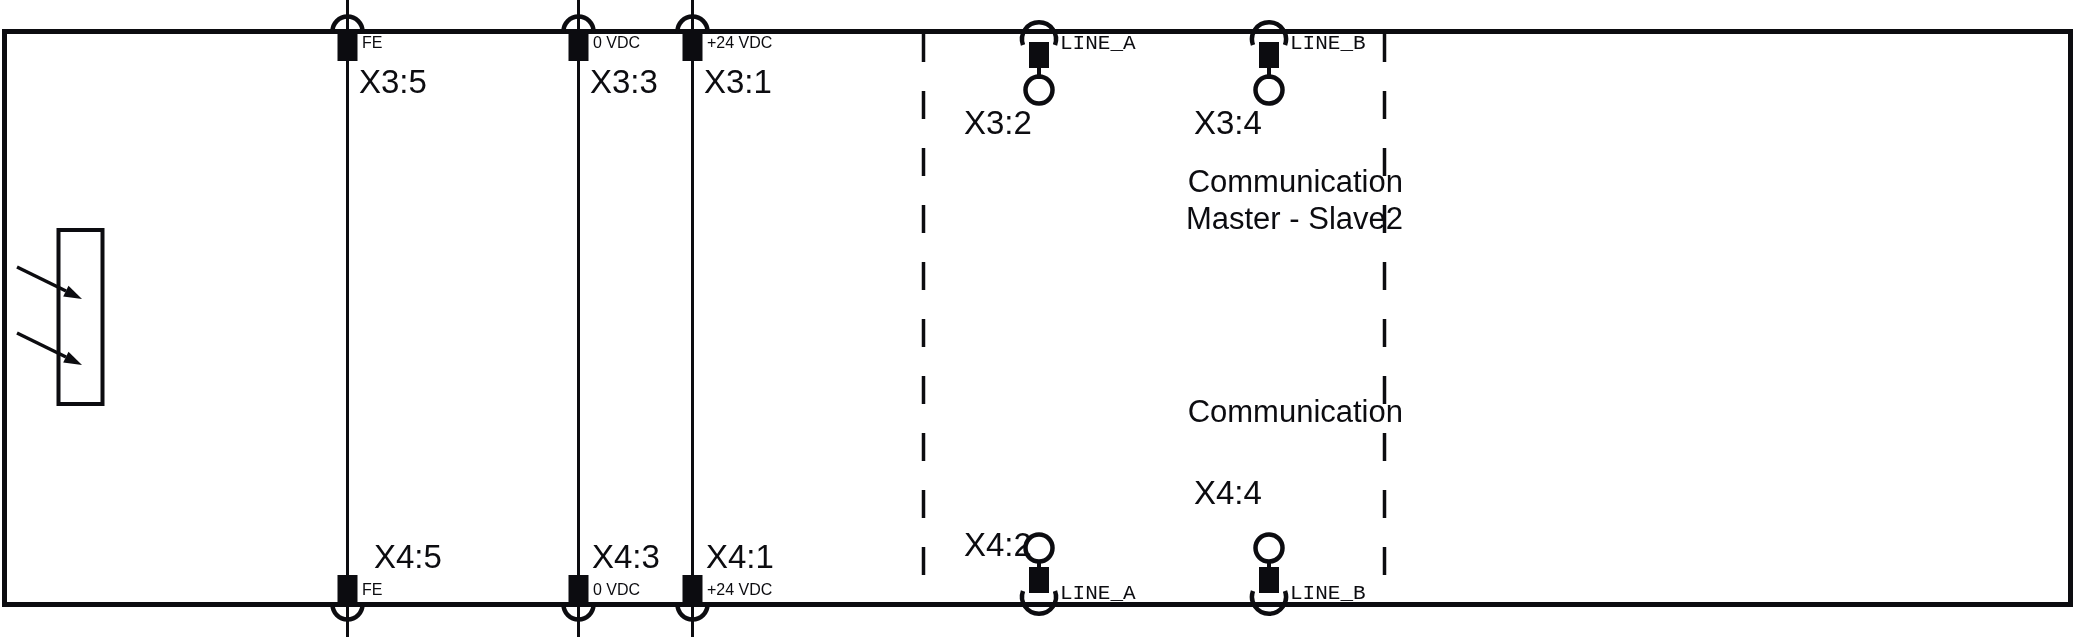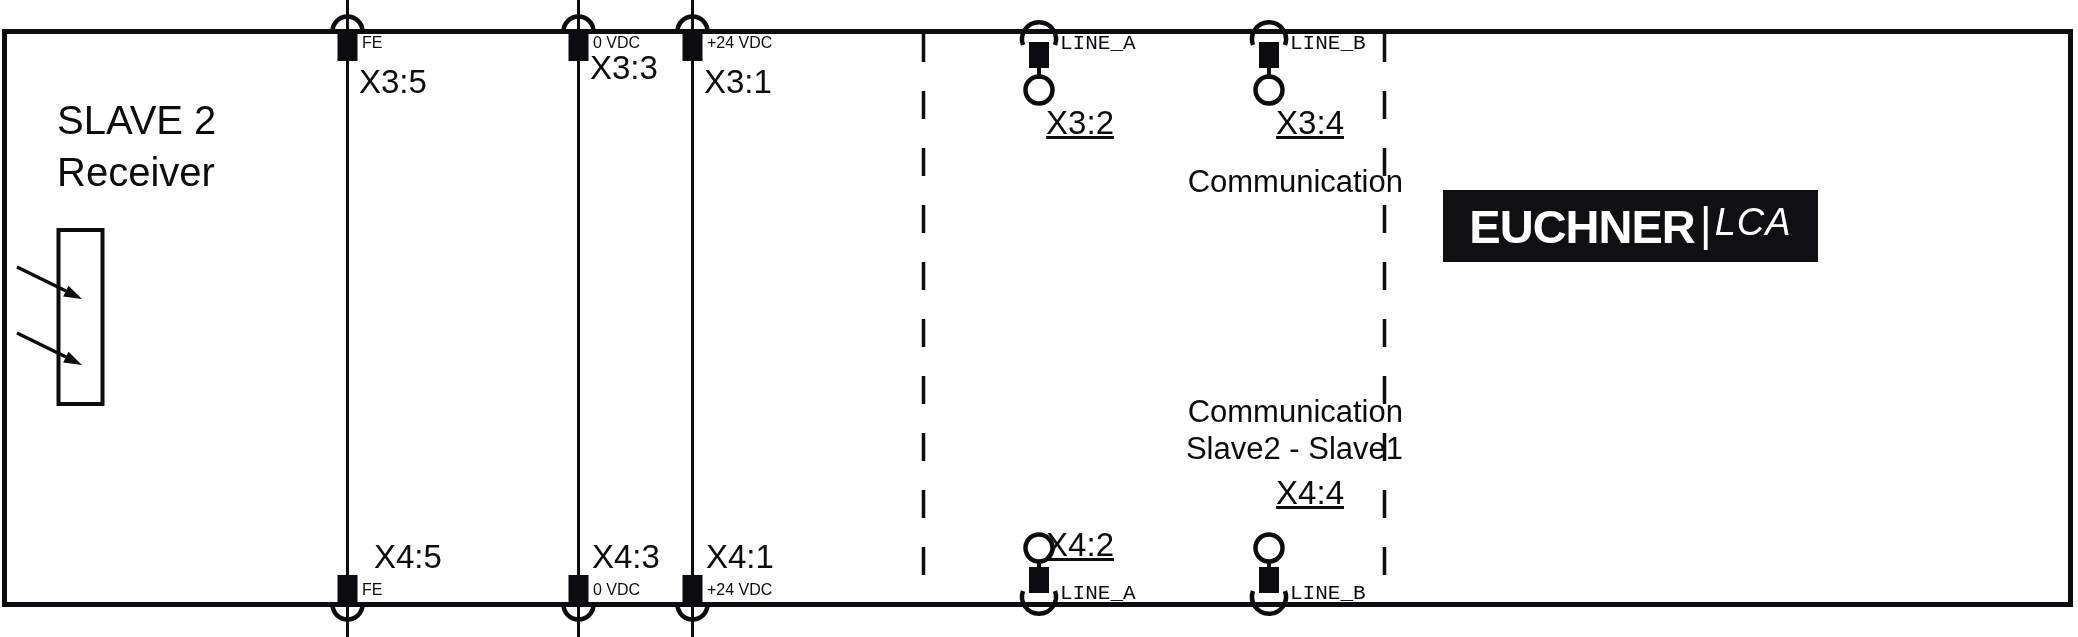--- a/index.html
+++ b/index.html
@@ -15,21 +15,21 @@
     position:relative;
     width:2078px;height:637px;
     background:var(--bg);
     overflow:hidden;
     color:var(--ink);
   }
   svg.diagram{position:absolute;left:0;top:0;}
   .lbl{position:absolute;line-height:1;white-space:nowrap;color:var(--ink);}
   .lbl-small{font-size:16px;}
   .lbl-term{font-size:33px;text-align:right;}
-  .lbl-term-c{font-size:33px;width:150px;text-align:right;text-decoration:underline;}
+  .lbl-term-c{font-size:33px;width:150px;text-align:left;}
   .lbl-line{font-family:"Liberation Mono", monospace;font-size:21px;font-weight:500;letter-spacing:0px;text-align:right;}
   .title-block{position:absolute;left:57px;top:94px;font-size:40px;line-height:52px;}
   .comm-block{position:absolute;width:500px;text-align:right;font-size:31px;line-height:37px;}
   .logo{
     position:absolute;left:1443px;top:190px;width:375px;height:72px;
     background:var(--logo-bg);color:var(--logo-text);
     display:flex;align-items:center;justify-content:center;
   }
   .logo .brand{font-size:47px;font-weight:800;letter-spacing:-1px;}
   .logo .divider{font-size:46px;font-weight:100;margin:0 3px 4px 5px;}
@@ -101,29 +101,25 @@
 
     <g>
       <rect x="58.5" y="230" width="44" height="174" fill="none" stroke="var(--ink)" stroke-width="4"></rect>
       <line x1="17" y1="267" x2="66" y2="291" stroke="var(--ink)" stroke-width="3.5"></line>
       <polygon points="82,299 63.2,296.4 68.5,285.7" fill="var(--ink)"></polygon>
       <line x1="17" y1="333" x2="66" y2="357" stroke="var(--ink)" stroke-width="3.5"></line>
       <polygon points="82,365 63.2,362.4 68.5,351.7" fill="var(--ink)"></polygon>
     </g>
   </svg>
 
-  <div class="title-block">
-    <div>SLAVE 2</div>
-    <div>Receiver</div>
-  </div>
 
   <span class="lbl lbl-small" style="left:362px;top:35px">FE</span>
   <span class="lbl lbl-term" style="left:359px;top:65px">X3:5</span>
   <span class="lbl lbl-small" style="left:593px;top:35px">0 VDC</span>
-  <span class="lbl lbl-term" style="left:590px;top:51px">X3:3</span>
+  <span class="lbl lbl-term" style="left:590px;top:65px">X3:3</span>
   <span class="lbl lbl-small" style="left:707px;top:35px">+24 VDC</span>
   <span class="lbl lbl-term" style="left:704px;top:65px">X3:1</span>
 
   <span class="lbl lbl-term" style="left:374px;top:540px">X4:5</span>
   <span class="lbl lbl-small" style="left:362px;top:582px">FE</span>
   <span class="lbl lbl-term" style="left:592px;top:540px">X4:3</span>
   <span class="lbl lbl-small" style="left:593px;top:582px">0 VDC</span>
   <span class="lbl lbl-term" style="left:706px;top:540px">X4:1</span>
   <span class="lbl lbl-small" style="left:707px;top:582px">+24 VDC</span>
 
@@ -132,25 +128,20 @@
   <span class="lbl lbl-line" style="left:1290px;top:33px">LINE_B</span>
   <span class="lbl lbl-term-c" style="left:1194px;top:106px">X3:4</span>
 
   <span class="lbl lbl-term-c" style="left:964px;top:528px">X4:2</span>
   <span class="lbl lbl-line" style="left:1060px;top:583px">LINE_A</span>
   <span class="lbl lbl-term-c" style="left:1194px;top:476px">X4:4</span>
   <span class="lbl lbl-line" style="left:1290px;top:583px">LINE_B</span>
 
   <div class="comm-block" style="left:903px;top:163px">
     <div>Communication</div>
+    <div>Master - Slave2</div>
   </div>
   <div class="comm-block" style="left:903px;top:393px">
     <div>Communication</div>
-    <div>Slave2 - Slave1</div>
   </div>
 
-  <div class="logo">
-    <span class="brand">EUCHNER</span>
-    <span class="divider">|</span>
-    <span class="suffix">LCA</span>
-  </div>
 
 </div>
 
 </body></html>

